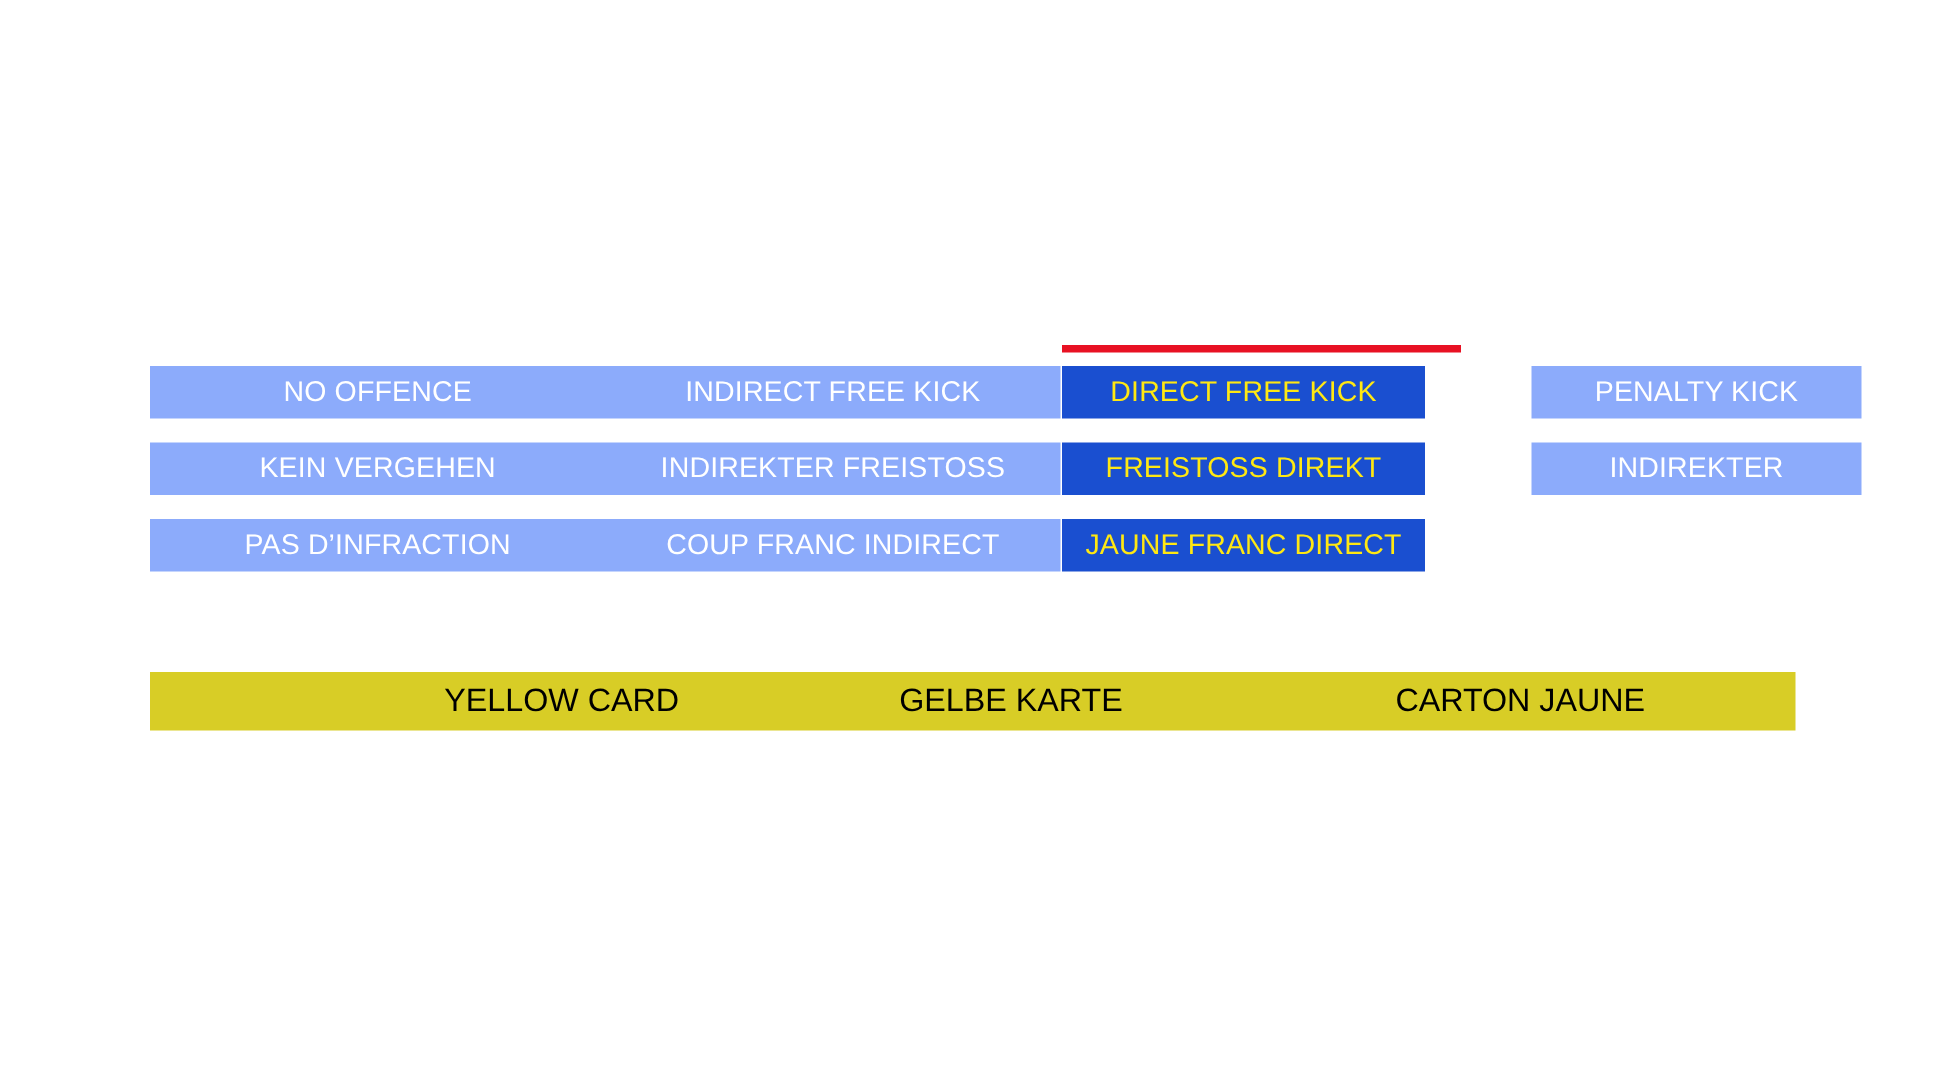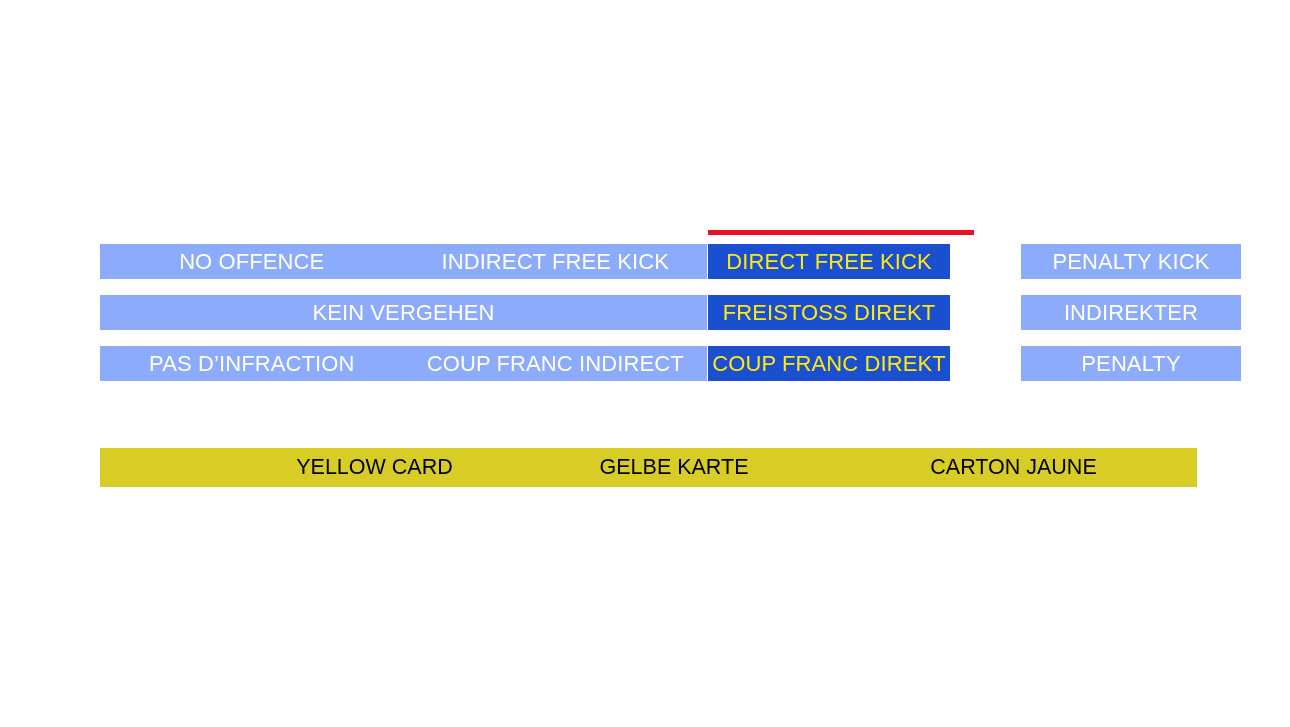--- a/index.html
+++ b/index.html
@@ -37,21 +37,21 @@
     top: 0;
     height: 35px;
     display: flex;
     align-items: center;
     justify-content: center;
     box-sizing: border-box;
     white-space: nowrap;
   }
 
   .cell-label {
-    font-size: 22px;
+    font-size: 19px;
     letter-spacing: 0.1px;
     line-height: 1;
   }
 
   .band-left {
     left: 0;
     width: 607px;
     background: #8cabfb;
   }
   .band-left .half {
@@ -138,43 +138,43 @@
     <div class="cell cell-penalty">
       <span class="cell-label">PENALTY KICK</span>
     </div>
   </div>
 
   <div class="scale-row">
     <div class="cell band-left">
       <div class="half">
         <span class="cell-label">KEIN VERGEHEN</span>
       </div>
+      <div class="half">
+        <span class="cell-label">INDIREKTER FREISTOSS</span>
+      </div>
     </div>
     <div class="cell cell-direct">
       <span class="cell-label">FREISTOSS DIREKT</span>
     </div>
     <div class="cell cell-penalty">
       <span class="cell-label">INDIREKTER</span>
     </div>
   </div>
 
   <div class="scale-row">
     <div class="cell band-left">
       <div class="half">
         <span class="cell-label">PAS D’INFRACTION</span>
       </div>
       <div class="half">
         <span class="cell-label">COUP FRANC INDIRECT</span>
       </div>
     </div>
     <div class="cell cell-direct">
-      <span class="cell-label">COUP FRANC DIREKT</span>
-    </div>
-    <div class="cell cell-penalty">
-      <span class="cell-label">PENALTY</span>
+      <span class="cell-label">JAUNE FRANC DIRECT</span>
     </div>
   </div>
 
 </div>
 
 <div id="yellow-card-bar">
   <div class="yc-cell yc-1">
     <span class="yc-label">YELLOW CARD</span>
   </div>
   <div class="yc-cell yc-2">

